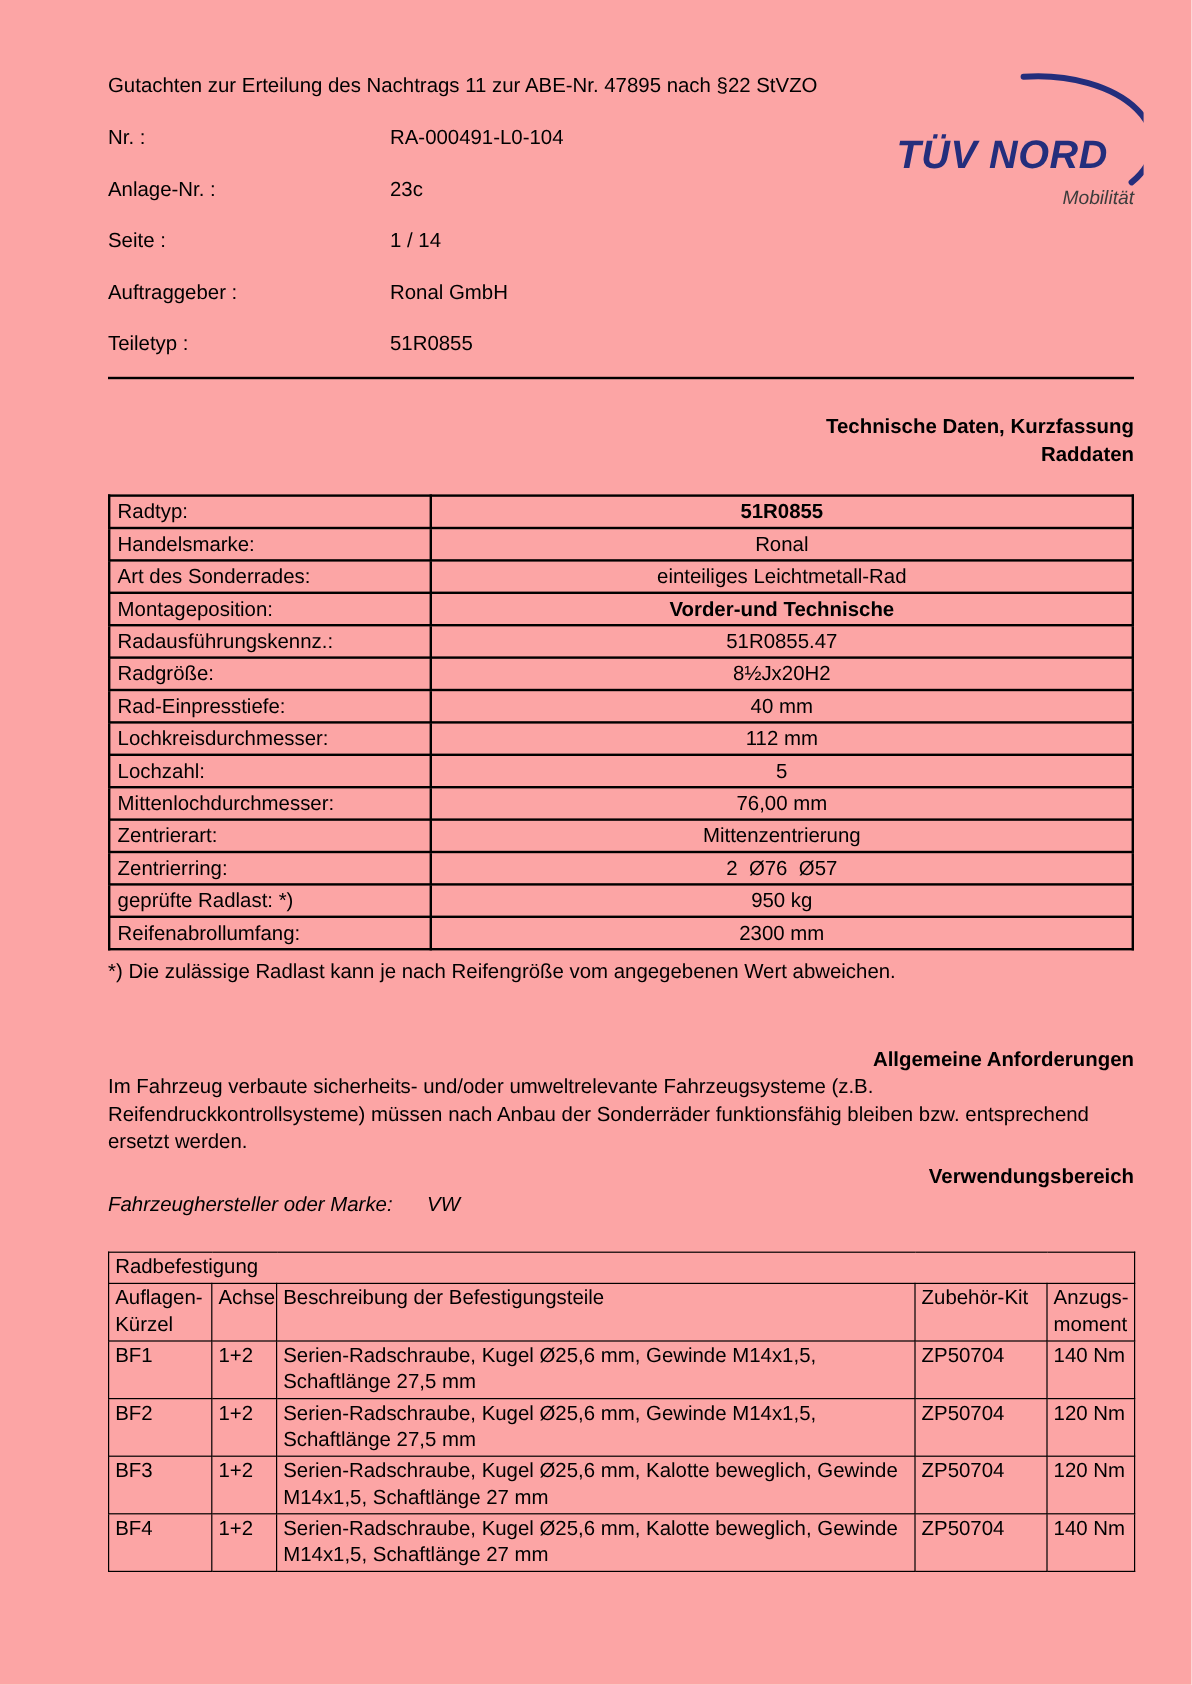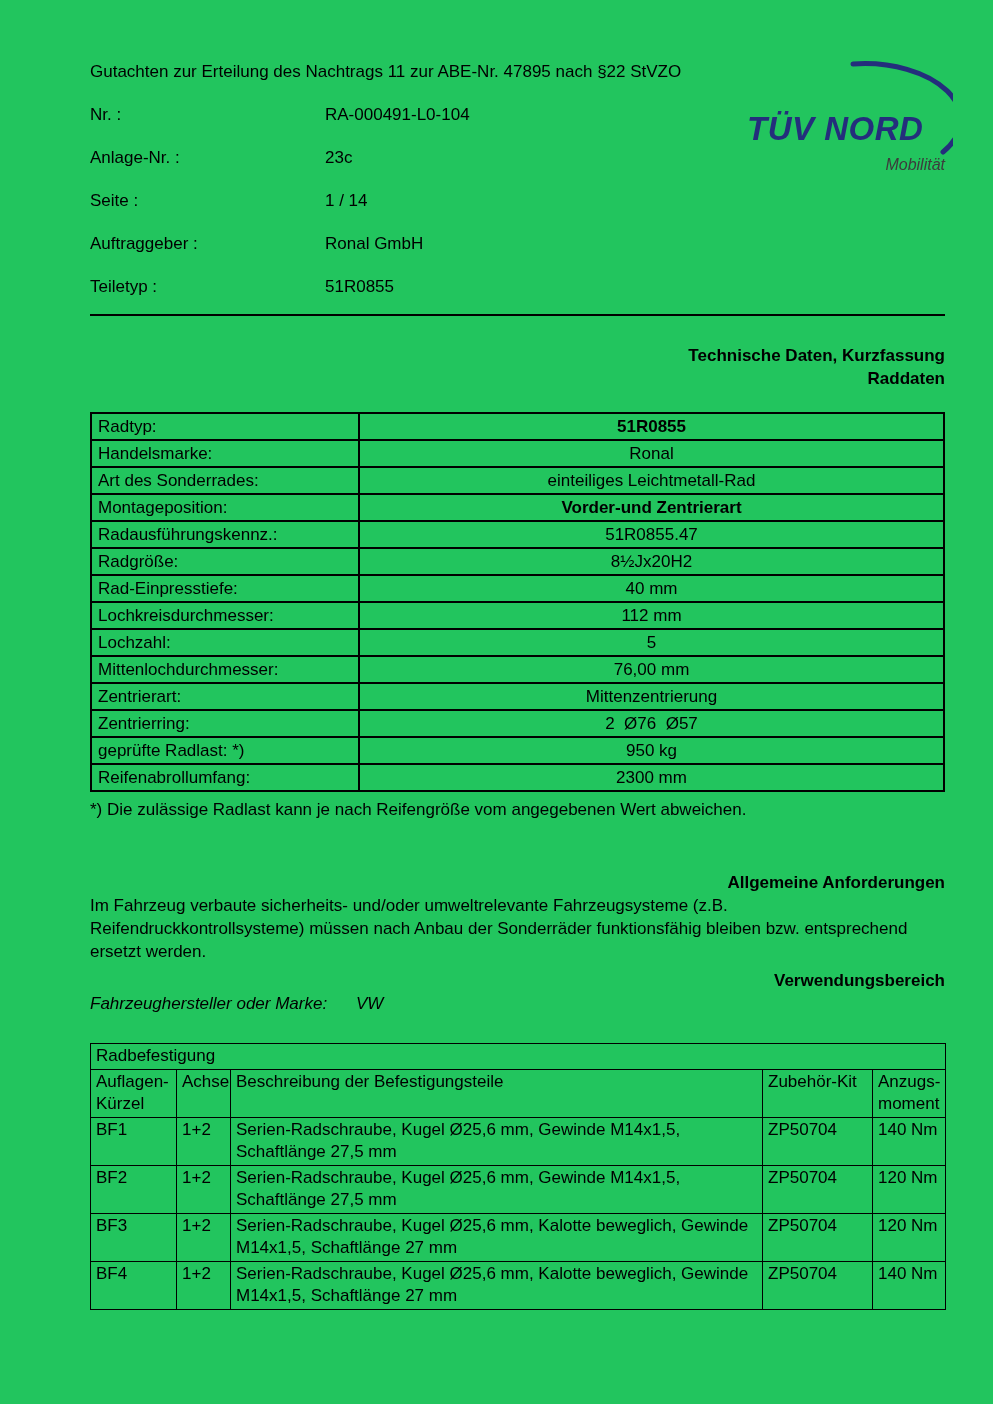--- a/index.html
+++ b/index.html
@@ -1,20 +1,20 @@
 <!DOCTYPE html>
 <html><head>
 <meta charset="utf-8">
 <style>
   * { margin: 0; padding: 0; box-sizing: border-box; }
   html, body { background: #ffffff; }
   .page {
     width: 993px;
     height: 1404px;
-    background: #22c55e;
+    background: #fca5a5;
     padding: 60px 48px 0 90px;
     font-family: "Liberation Sans", sans-serif;
     font-size: 17px;
     color: #000000;
     position: relative;
     overflow: hidden;
   }
 
   
   .header { display: flex; justify-content: space-between; align-items: flex-start; }
@@ -129,21 +129,21 @@
       <tr>
         <td class="lbl">Handelsmarke:</td>
         <td class="val">Ronal</td>
       </tr>
       <tr>
         <td class="lbl">Art des Sonderrades:</td>
         <td class="val">einteiliges Leichtmetall-Rad</td>
       </tr>
       <tr>
         <td class="lbl">Montageposition:</td>
-        <td class="val bold">Vorder-und Zentrierart</td>
+        <td class="val bold">Vorder-und Technische</td>
       </tr>
       <tr>
         <td class="lbl">Radausführungskennz.:</td>
         <td class="val">51R0855.47</td>
       </tr>
       <tr>
         <td class="lbl">Radgröße:</td>
         <td class="val">8½Jx20H2</td>
       </tr>
       <tr>

